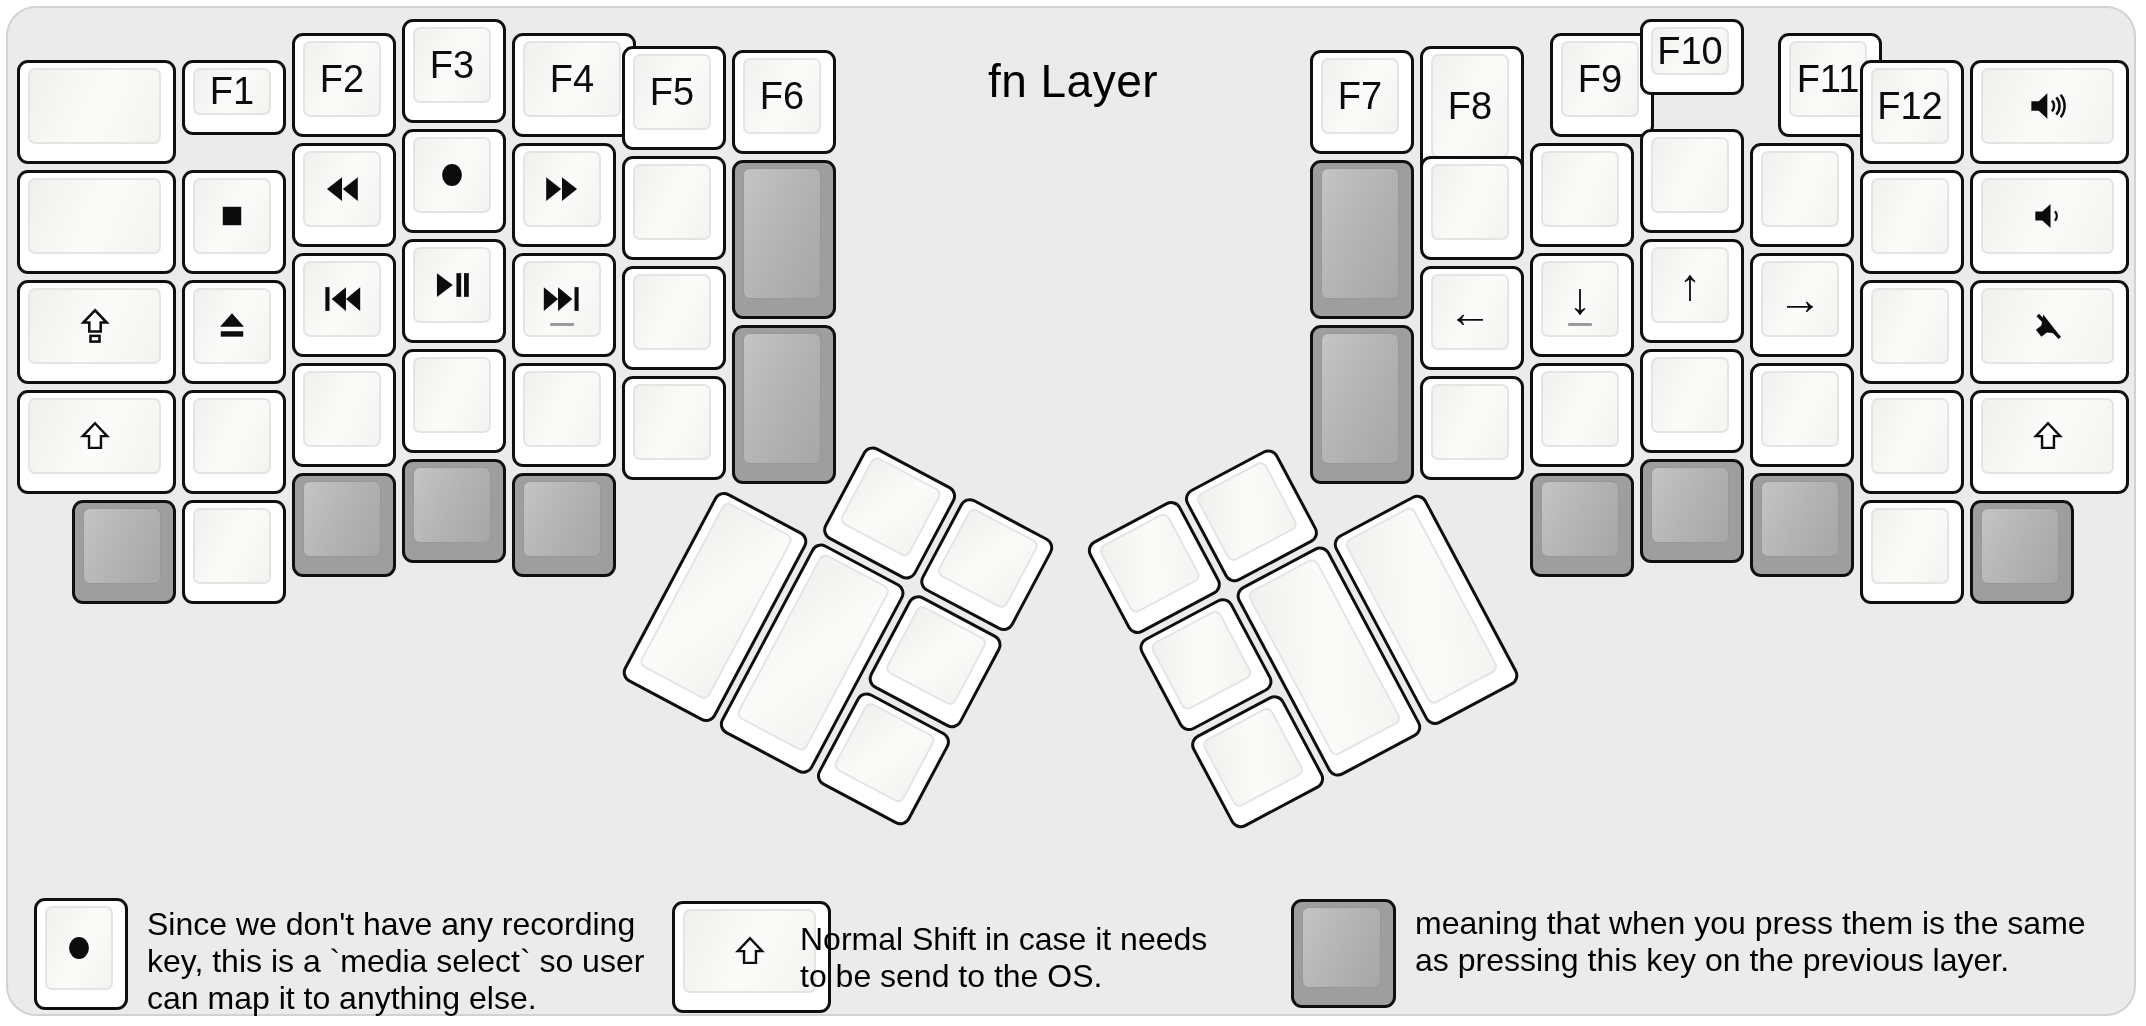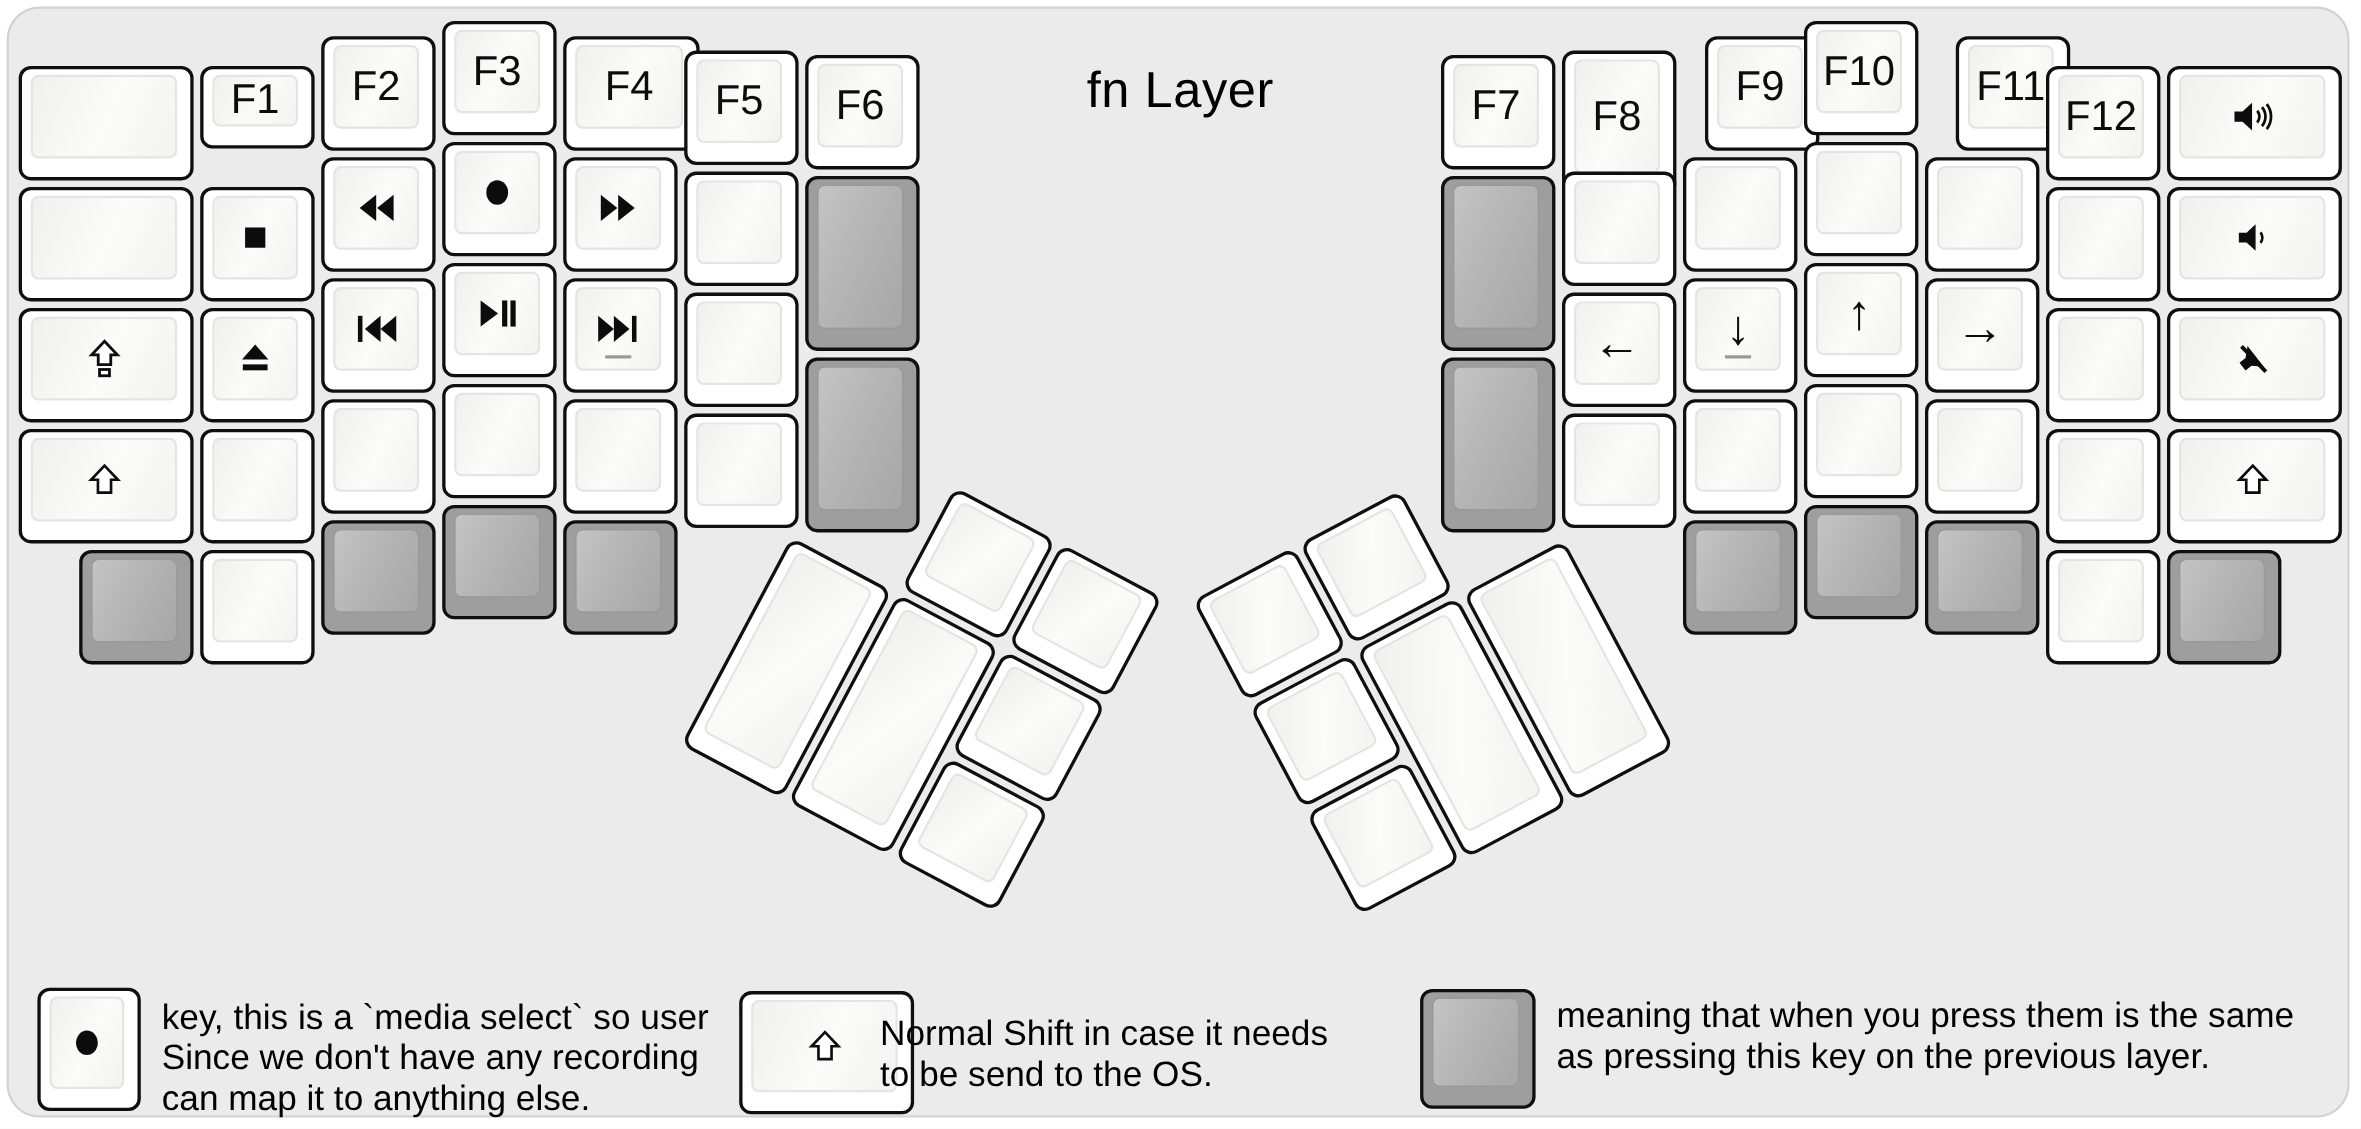--- a/index.html
+++ b/index.html
@@ -253,21 +253,21 @@
           <span class="klabel">↓</span>
           <div class="homing-bar"></div>
         </div>
       </div>
       <div class="key white" style="left: 1530px; top: 363px; width: 104px; height: 104px;">
         <div class="face"></div>
       </div>
       <div class="key gray" style="left: 1530px; top: 473px; width: 104px; height: 104px;">
         <div class="face"></div>
       </div>
-      <div class="key white" style="left: 1640px; top: 19px; width: 104px; height: 104px; padding-left: 24px;">
+      <div class="key white" style="left: 1640px; top: 19px; width: 104px; height: 76px; padding-left: 24px;">
         <div class="face">
           <span class="klabel">F10</span>
         </div>
       </div>
       <div class="key white" style="left: 1640px; top: 129px; width: 104px; height: 104px;">
         <div class="face"></div>
       </div>
       <div class="key white arrow" style="left: 1640px; top: 239px; width: 104px; height: 104px;">
         <div class="face">
           <span class="klabel">↑</span>
@@ -407,22 +407,22 @@
     <div class="key white" id="legend-key-0" style="left:34px;top:898px;width:94px;height:112px;">
       <div class="face">
         <span class="kicon" id="legend-icon-0">
             <svg width="36" height="36" viewBox="0 0 24 24">
               <ellipse cx="12" cy="12" rx="6.6" ry="7.4" fill="#0c0c0c"></ellipse>
             </svg>
           </span>
       </div>
     </div>
     <div class="legend-text" style="left:147px;top:906px;">
+      <div class="legend-line">Since we don't have any recording</div>
       <div class="legend-line">key, this is a `media select` so user</div>
-      <div class="legend-line">Since we don't have any recording</div>
       <div class="legend-line">can map it to anything else.</div>
     </div>
 
     <div class="key white" id="legend-key-1" style="left:672px;top:901px;width:159px;height:112px;">
       <div class="face">
         <span class="kicon" id="legend-icon-1">
             <svg width="34" height="34" viewBox="0 0 24 24">
               <path d="M12 3 L20.6 12.1 L16.2 12.1 L16.2 20.4 L7.8 20.4 L7.8 12.1 L3.4 12.1 Z" fill="#ffffff" stroke="#0c0c0c" stroke-width="1.7" stroke-linejoin="miter"></path>
             </svg>
           </span>

